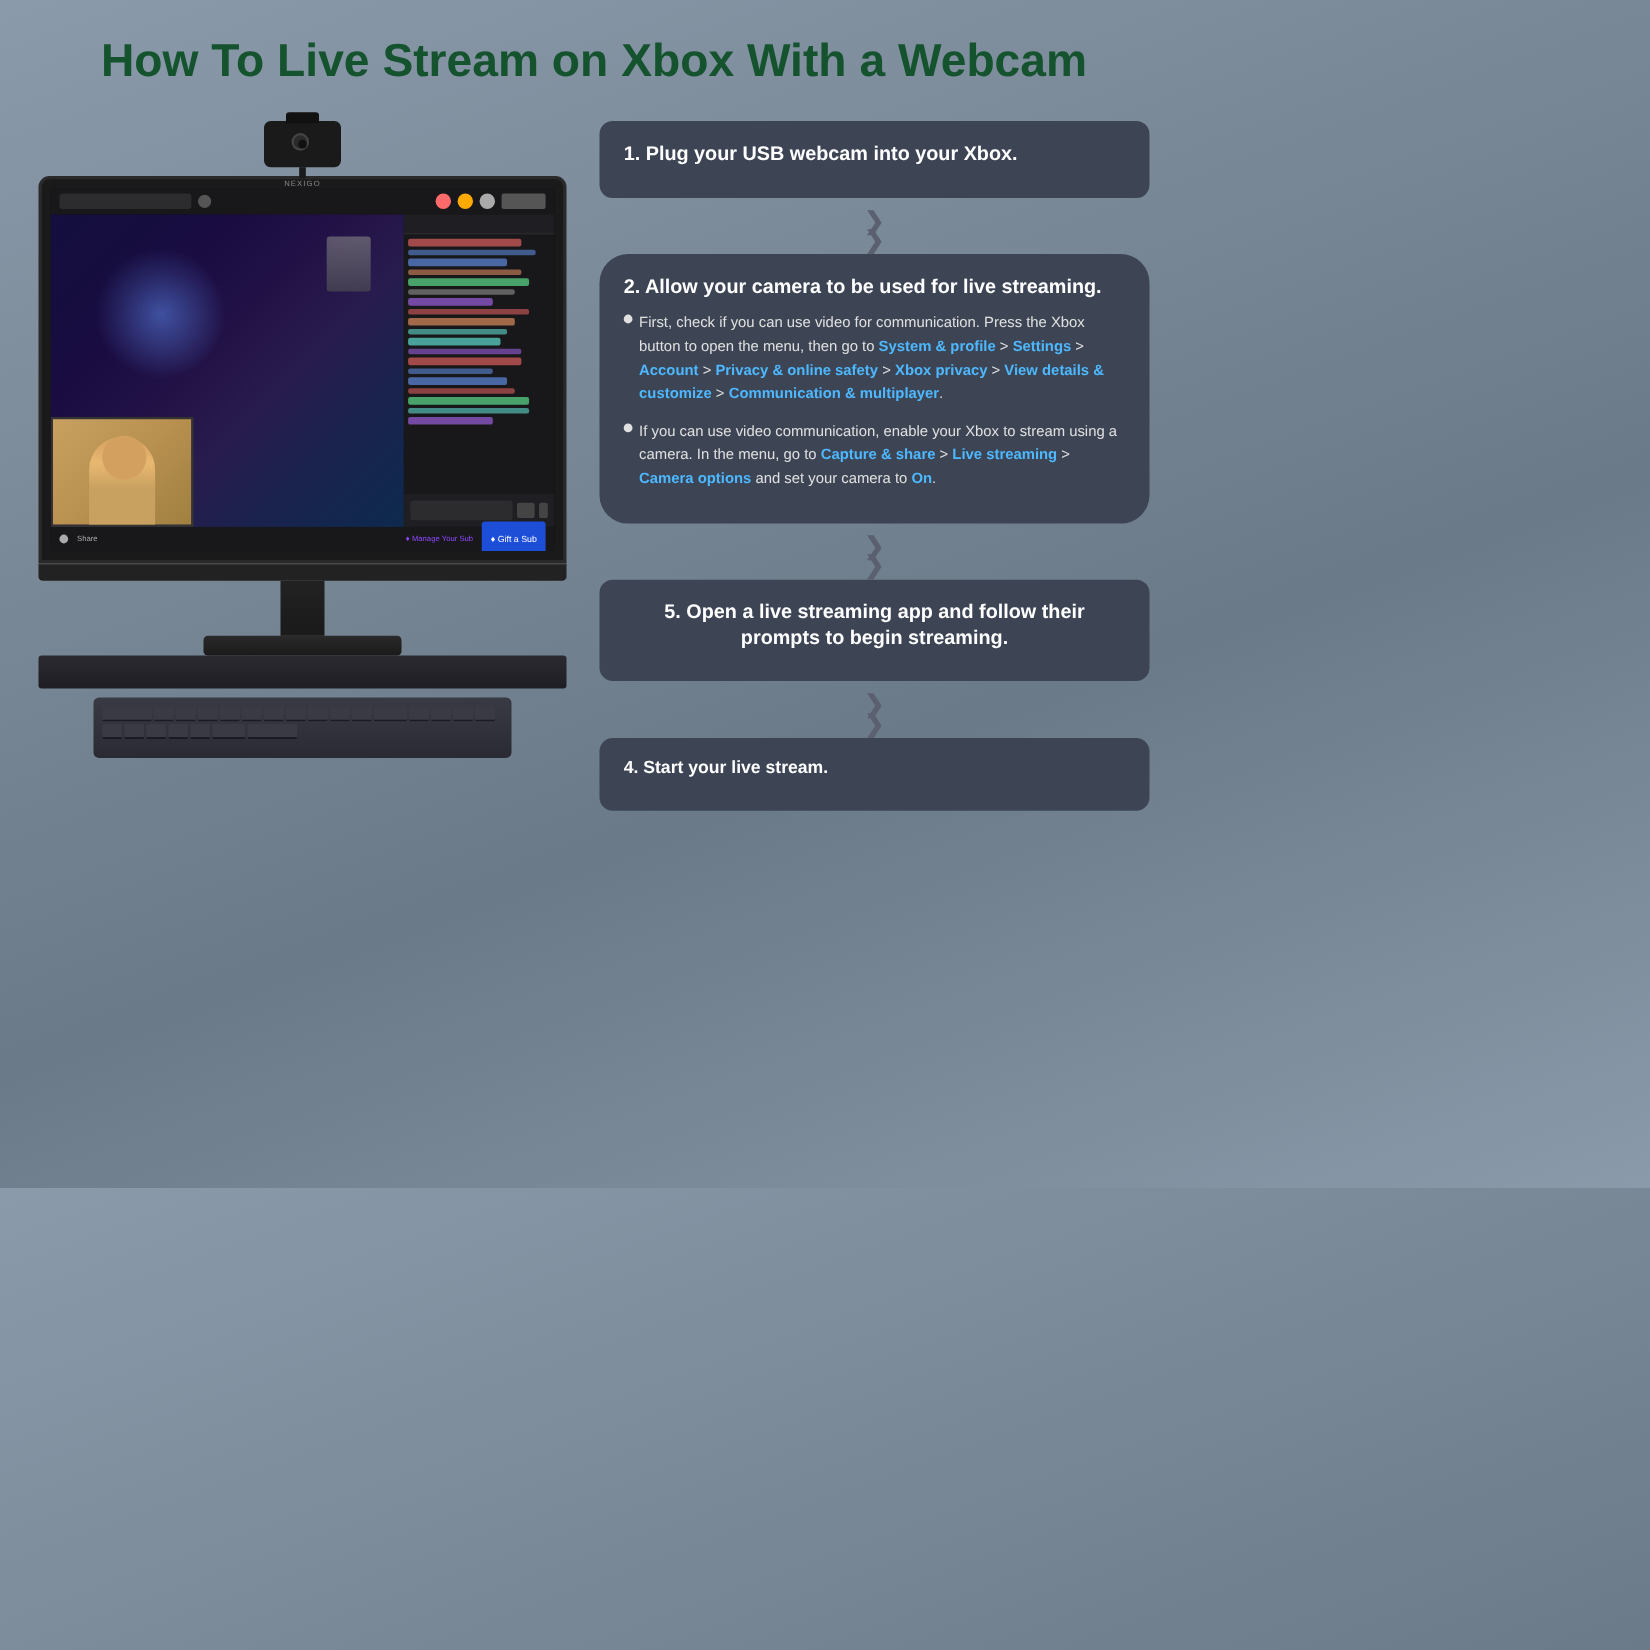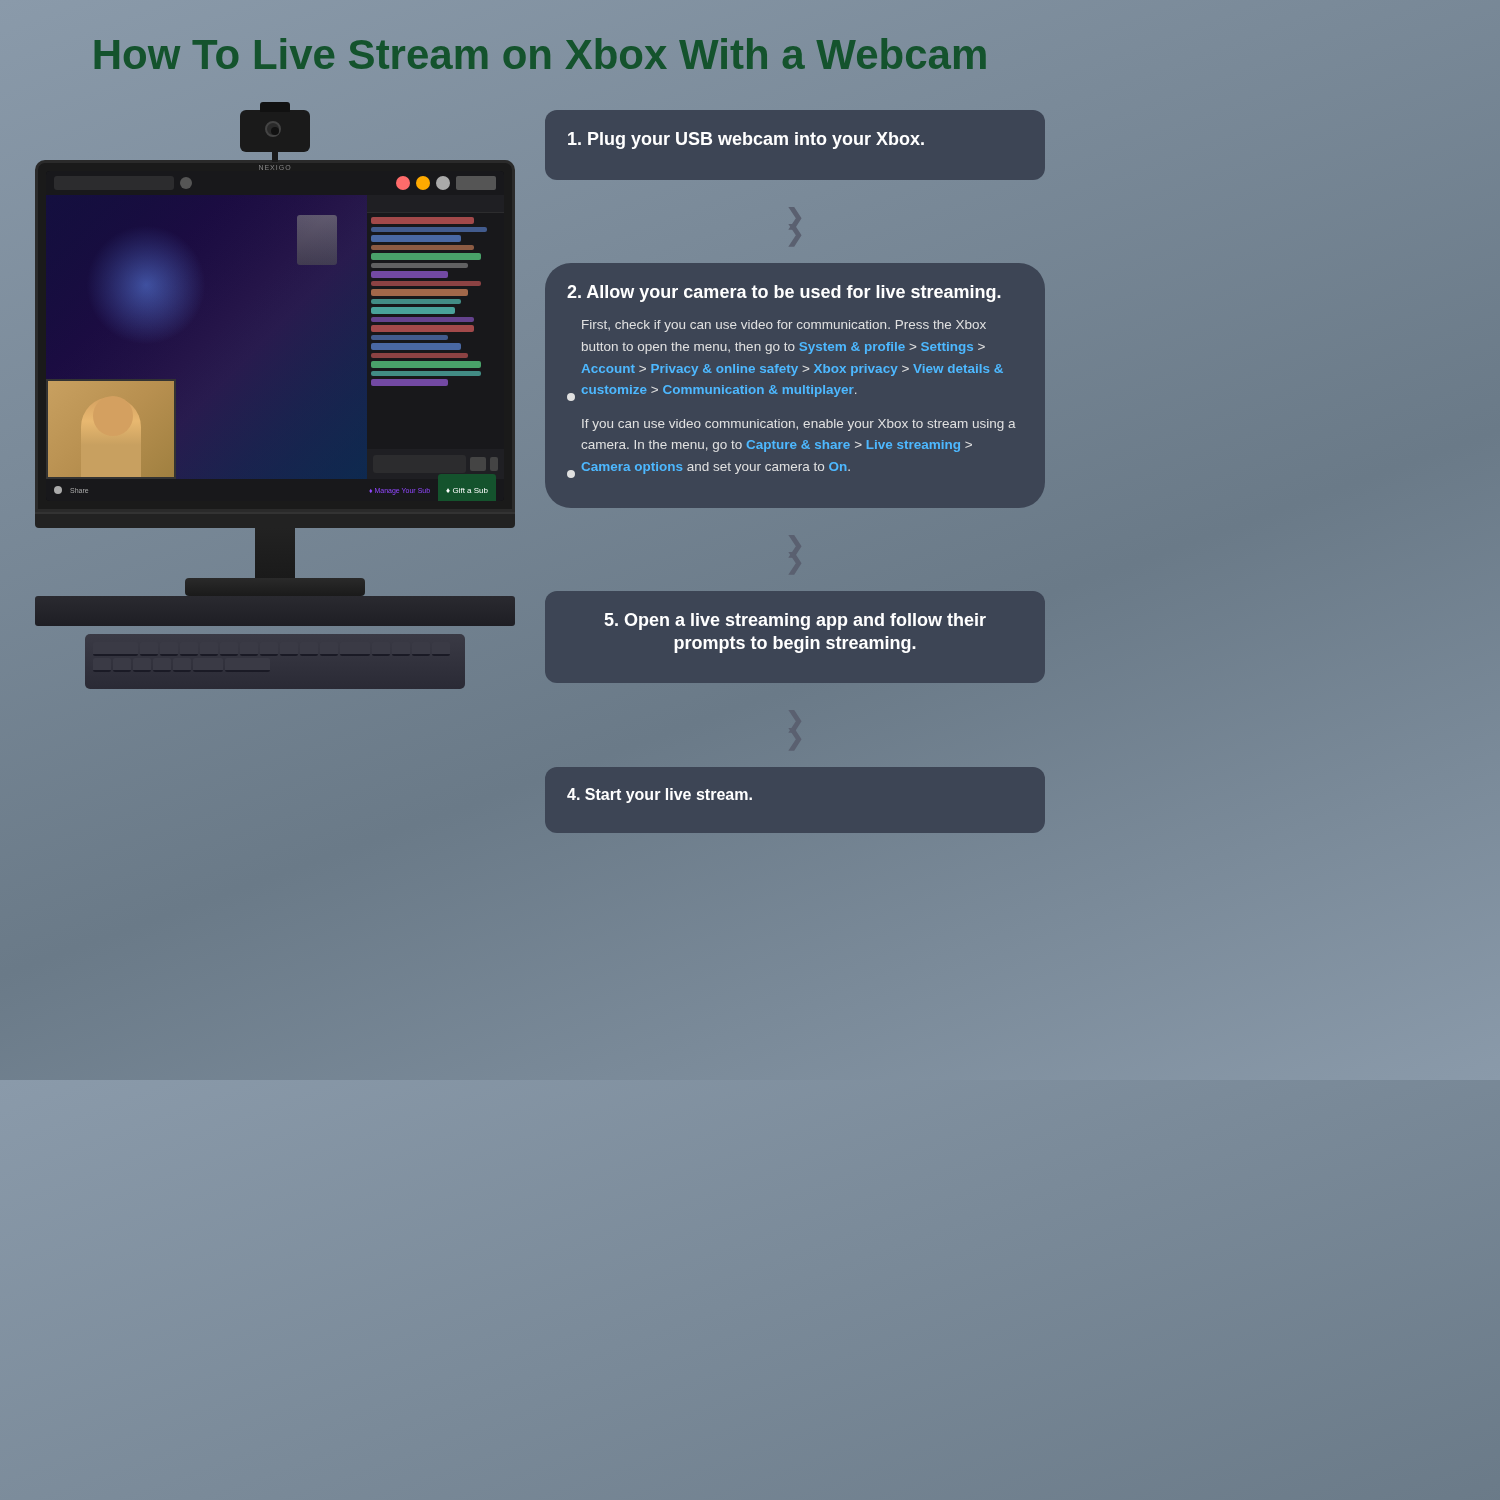--- a/index.html
+++ b/index.html
@@ -273,21 +273,21 @@
       background: #18181b;
       display: flex;
       align-items: center;
       padding: 0 8px;
       gap: 8px;
     }
 
     .gift-btn {
       height: 14px;
       padding: 16px 8px;
-      background: #14532d;
+      background: #1d4ed8;
       border-radius: 3px;
       font-size: 8px;
       color: white;
       display: flex;
       align-items: center;
     }
 
     
     .monitor-chin {
       width: 100%;
@@ -310,21 +310,21 @@
       background: linear-gradient(to bottom, #2a2a2a, #1a1a1a);
       margin: 0 auto;
       border-radius: 4px;
     }
 
     
     .right-panel {
       flex: 1;
       display: flex;
       flex-direction: column;
-      gap: 16px;
+      gap: 0;
     }
 
     .step-card {
       background: #3d4555;
       border-radius: 12px;
       padding: 18px 22px;
       color: white;
       margin-bottom: 8px;
     }
 
@@ -336,21 +336,21 @@
     .step-title {
       font-size: 18px;
       font-weight: 700;
       color: #ffffff;
       margin-bottom: 10px;
       line-height: 1.3;
     }
 
     .step-bullet {
       display: flex;
-      align-items: flex-end;
+      align-items: flex-start;
       gap: 6px;
       margin-bottom: 12px;
     }
 
     .bullet-dot {
       width: 8px;
       height: 8px;
       background: #e0e0e0;
       border-radius: 50%;
       flex-shrink: 0;

